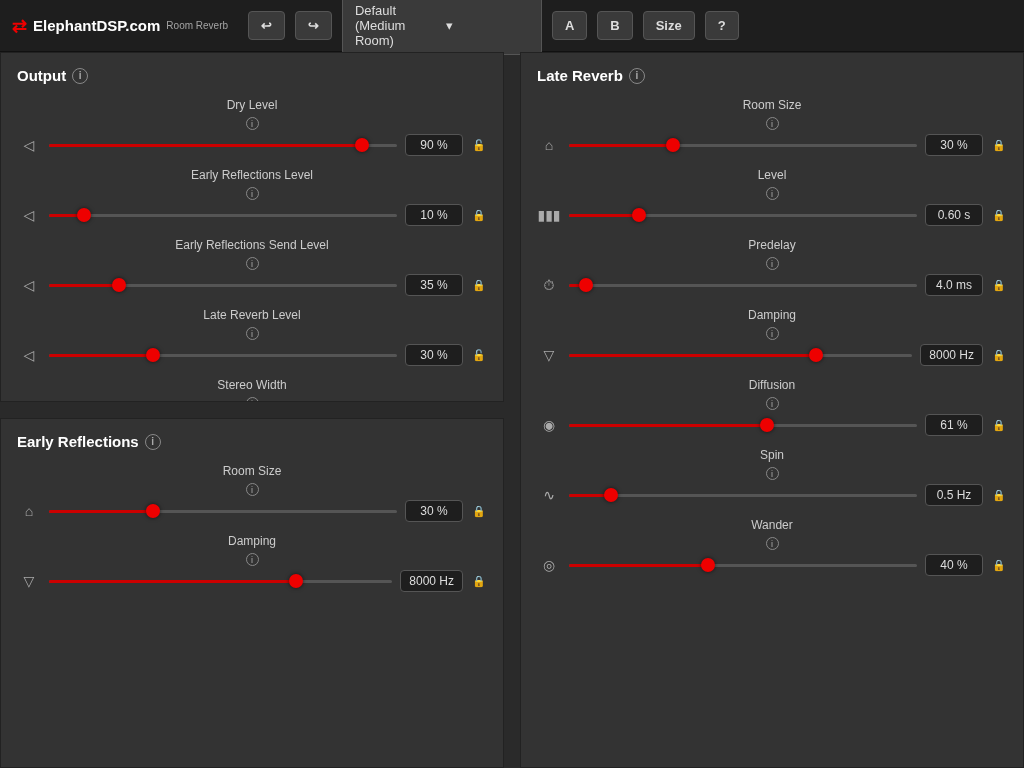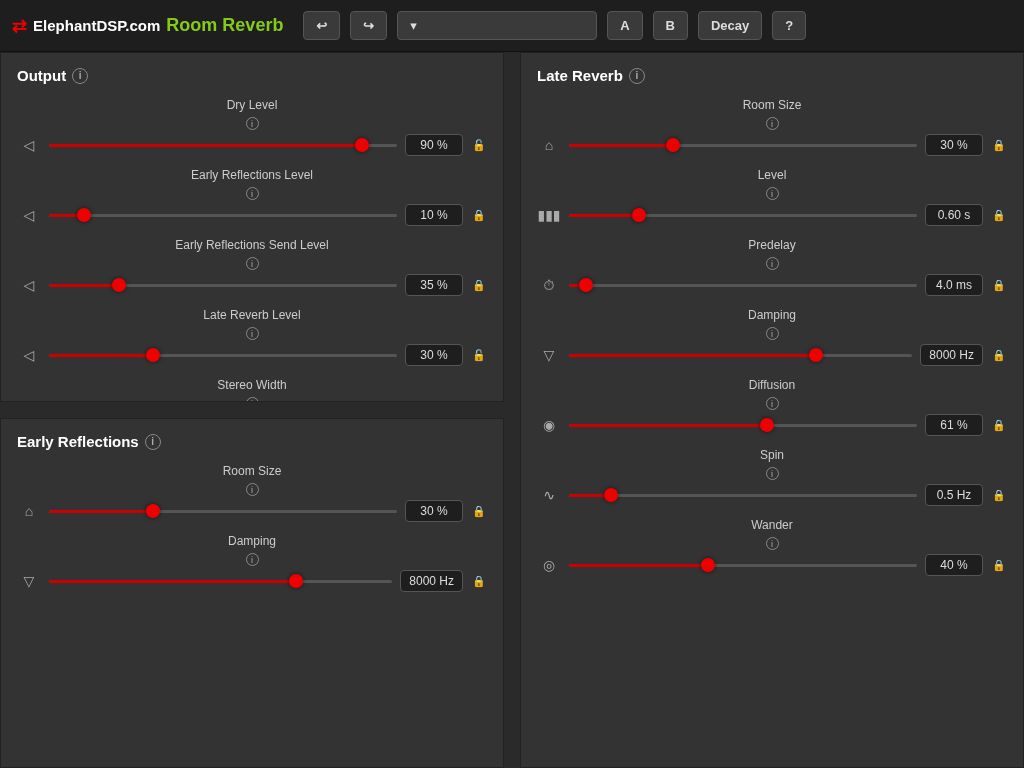--- a/index.html
+++ b/index.html
@@ -32,23 +32,23 @@
       color: #e00;
       font-size: 18px;
       font-weight: bold;
     }
     .logo-text-white {
       color: #fff;
       font-size: 15px;
       font-weight: bold;
     }
     .logo-text-red {
-      color: #84cc16;
-      font-size: 18px;
-      font-weight: bold;
+      color: #a3a3a3;
+      font-size: 10px;
+      font-weight: normal;
     }
     .header-btn {
       background: #3a3a3a;
       border: 1px solid #555;
       color: #ddd;
       border-radius: 4px;
       padding: 6px 12px;
       cursor: pointer;
       font-size: 13px;
       font-weight: bold;
@@ -199,25 +199,26 @@
 
 <div id="header">
   <div id="logo">
     <span class="logo-arrows">⇄</span>
     <span class="logo-text-white">ElephantDSP.com</span>
     <span class="logo-text-red"> Room Reverb</span>
   </div>
   <button class="header-btn">↩</button>
   <button class="header-btn">↪</button>
   <div class="preset-select">
+    <span>Default (Medium Room)</span>
     <span>▾</span>
   </div>
   <button class="header-btn">A</button>
   <button class="header-btn">B</button>
-  <button class="header-btn">Decay</button>
+  <button class="header-btn">Size</button>
   <button class="header-btn">?</button>
 </div>
 
 <div id="main">
 
   <div class="panel" id="output-panel">
     <div class="panel-title">
       <span>Output</span>
       <span class="info-icon">i</span>
     </div>

